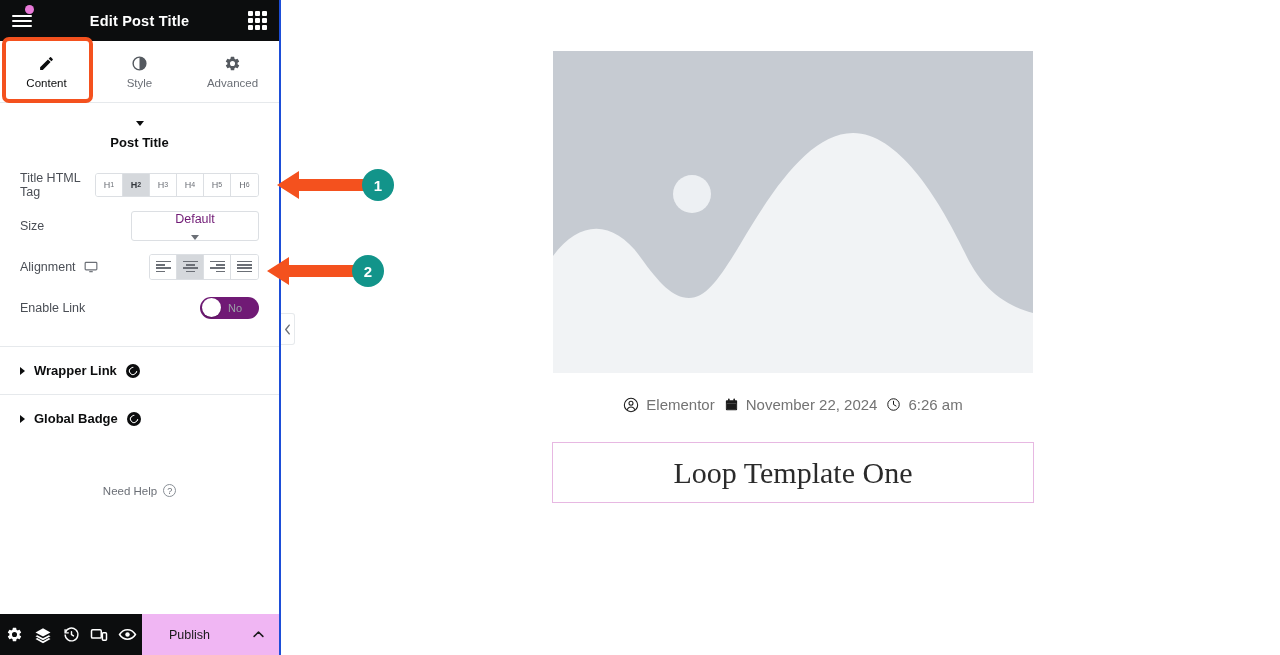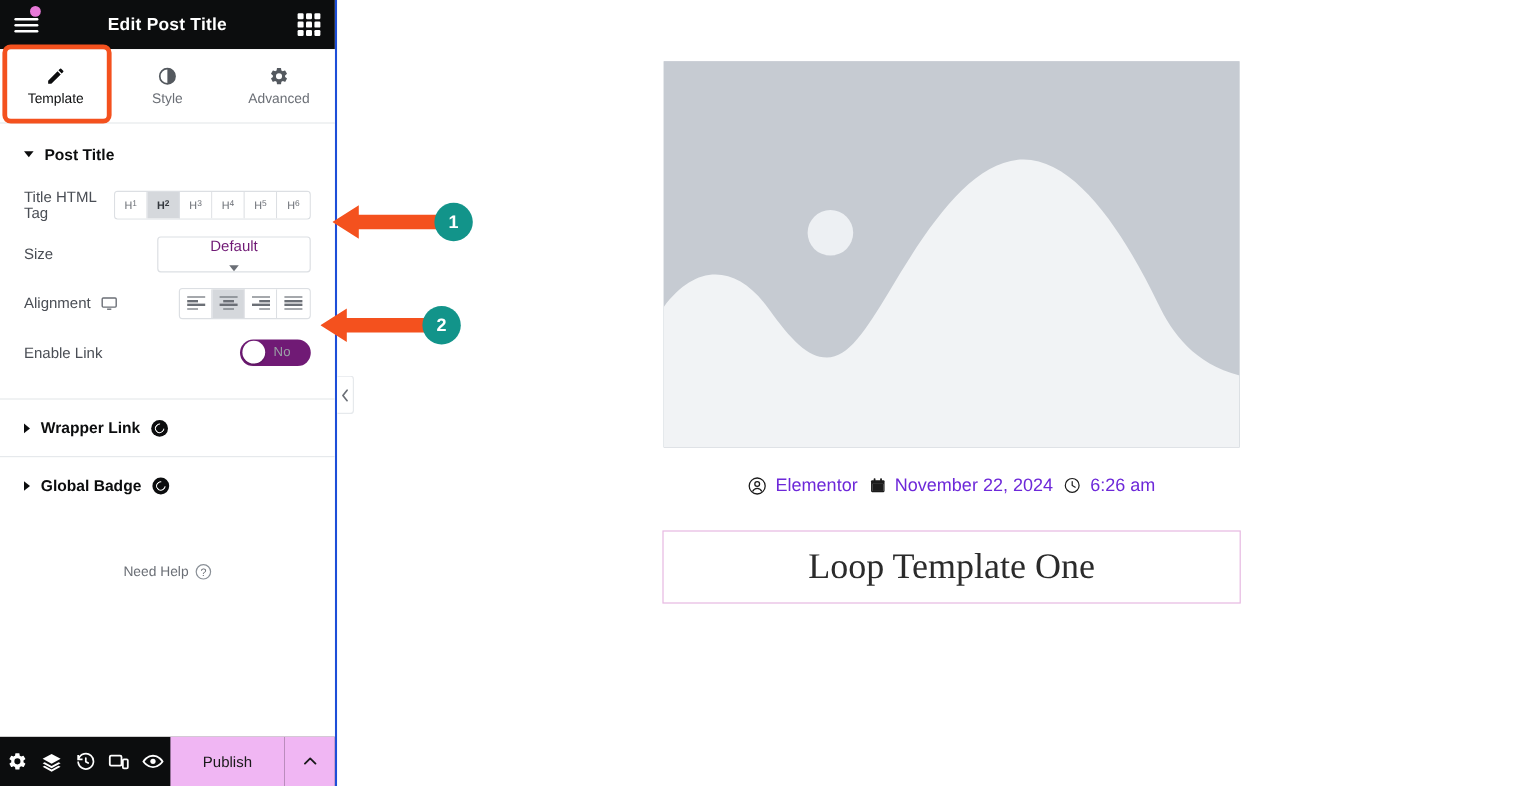--- a/index.html
+++ b/index.html
@@ -51,20 +51,21 @@
     border:4px solid #f4511e; border-radius:7px; pointer-events:none;
   }
 
   
   .panel-body { flex:1; overflow:hidden; background:#ffffff; }
 
   .section-title {
     display:flex; align-items:center; gap:9px;
     padding:18px 20px 14px 20px; font-size:13px; font-weight:bold; color:#0c0d0e;
     cursor:pointer;
+    flex-direction:column;
   }
   .caret-d { width:0;height:0;border-left:4.5px solid transparent;border-right:4.5px solid transparent;border-top:5.5px solid #0c0d0e;}
   .caret-r { width:0;height:0;border-top:4.5px solid transparent;border-bottom:4.5px solid transparent;border-left:5.5px solid #0c0d0e;}
 
   .ctrl { display:flex; align-items:center; padding:0 20px; height:41px; }
   .ctrl .clabel { font-size:12.5px; color:#4a4e55; flex:1; display:flex; align-items:center; gap:8px;}
 
   
   .btn-group { display:flex; border:1px solid #dcdfe3; border-radius:3px; overflow:hidden; background:#ffffff;}
   .btn-group .bg-item {
@@ -122,21 +123,21 @@
 
   
   #canvas { position:absolute; left:281px; top:0; right:0; bottom:0; background:#ffffff; }
   .featured {
     position:absolute; left:272px; top:51px; width:480px; height:322px;
     background:#c6cbd2; overflow:hidden;
   }
   .meta-row {
     position:absolute; left:272px; top:396px; width:480px;
     display:flex; align-items:flex-start; justify-content:center; gap:9px;
-    font-size:15px; color:#6d28d9;
+    font-size:15px; color:#737373;
   }
   .meta-item{display:flex;align-items:center;gap:7px;}
   .title-box {
     position:absolute; left:271px; top:442px; width:482px; height:61px;
     border:1px solid #e7b8e2;
     display:flex; align-items:center; justify-content:center;
   }
   .title-text { font-family:"Liberation Serif", serif; font-size:30px; color:#2b2b2b; }
 
   
@@ -174,21 +175,21 @@
         <span></span>
         <span></span>
     </div>
   </div>
 
   <div class="tabs">
     <div class="tab active">
       <svg width="17" height="17" viewBox="0 0 24 24">
         <path d="M3 17.25V21h3.75L17.81 9.94l-3.75-3.75L3 17.25zM20.71 7.04a1 1 0 0 0 0-1.41l-2.34-2.34a1 1 0 0 0-1.41 0l-1.83 1.83 3.75 3.75 1.83-1.83z" fill="#0c0d0e"></path>
       </svg>
-      <div class="tlabel">Template</div>
+      <div class="tlabel">Content</div>
     </div>
     <div class="tab">
       <svg width="17" height="17" viewBox="0 0 24 24">
         <circle cx="12" cy="12" r="9" fill="none" stroke="#54595f" stroke-width="2"></circle>
         <path d="M12 3a9 9 0 0 1 0 18z" fill="#54595f"></path>
       </svg>
       <div class="tlabel">Style</div>
     </div>
     <div class="tab">
       <svg width="17" height="17" viewBox="0 0 24 24">

